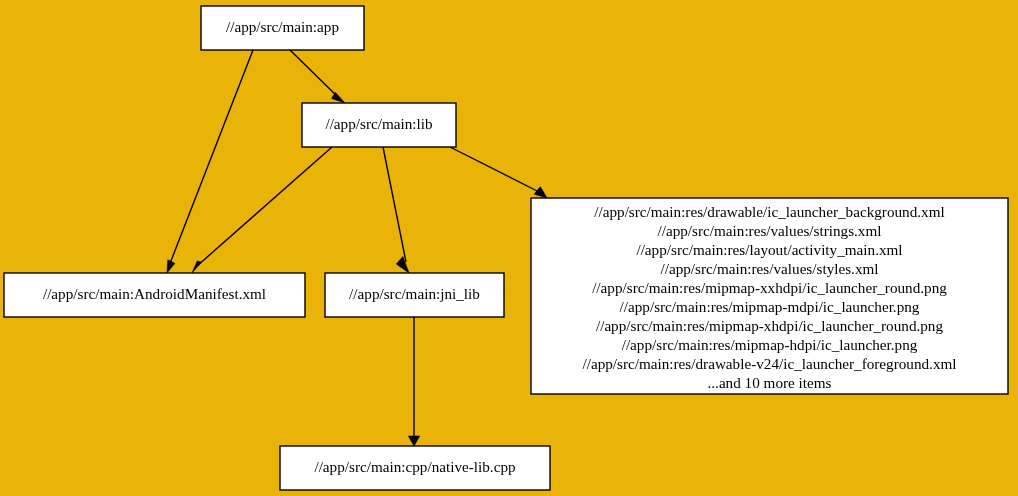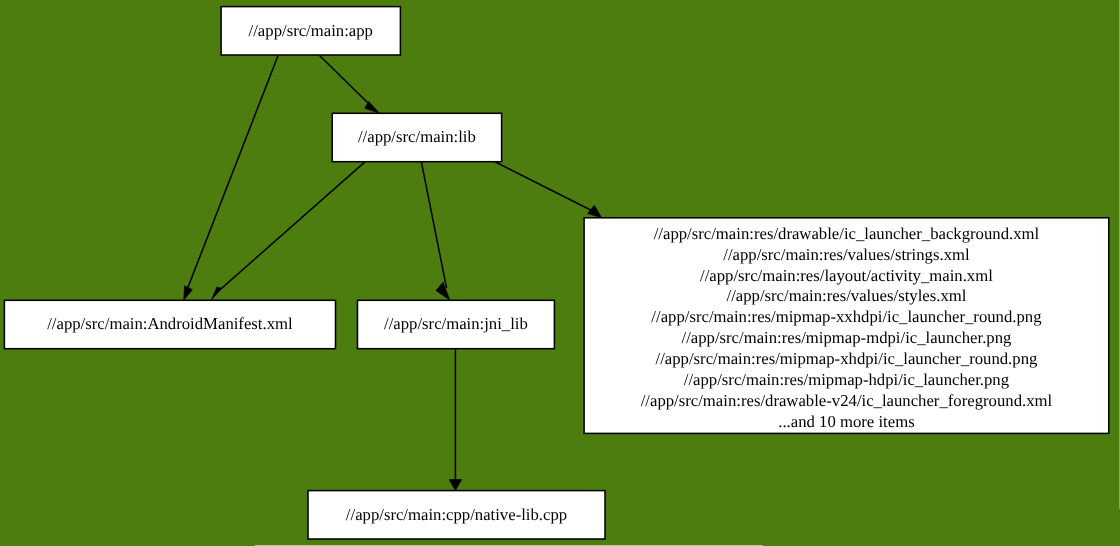--- a/index.html
+++ b/index.html
@@ -4,21 +4,21 @@
 <style>
   html, body {
     margin: 0;
     padding: 0;
     background: #ffffff;
   }
   #canvas {
     position: relative;
     width: 1018px;
     height: 496px;
-    background: #4d7c0f;
+    background: #eab308;
     overflow: hidden;
     font-family: "Liberation Serif", "DejaVu Serif", serif;
   }
   #graph-svg {
     position: absolute;
     left: 0;
     top: 0;
     width: 1018px;
     height: 496px;
     display: block;

